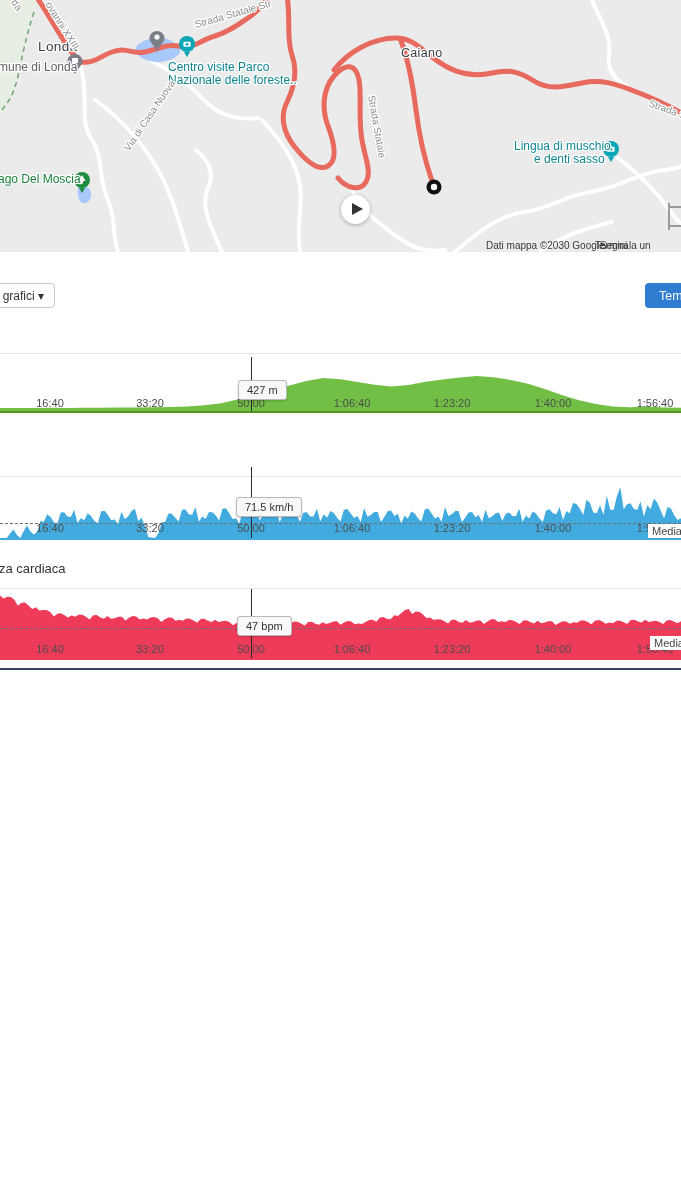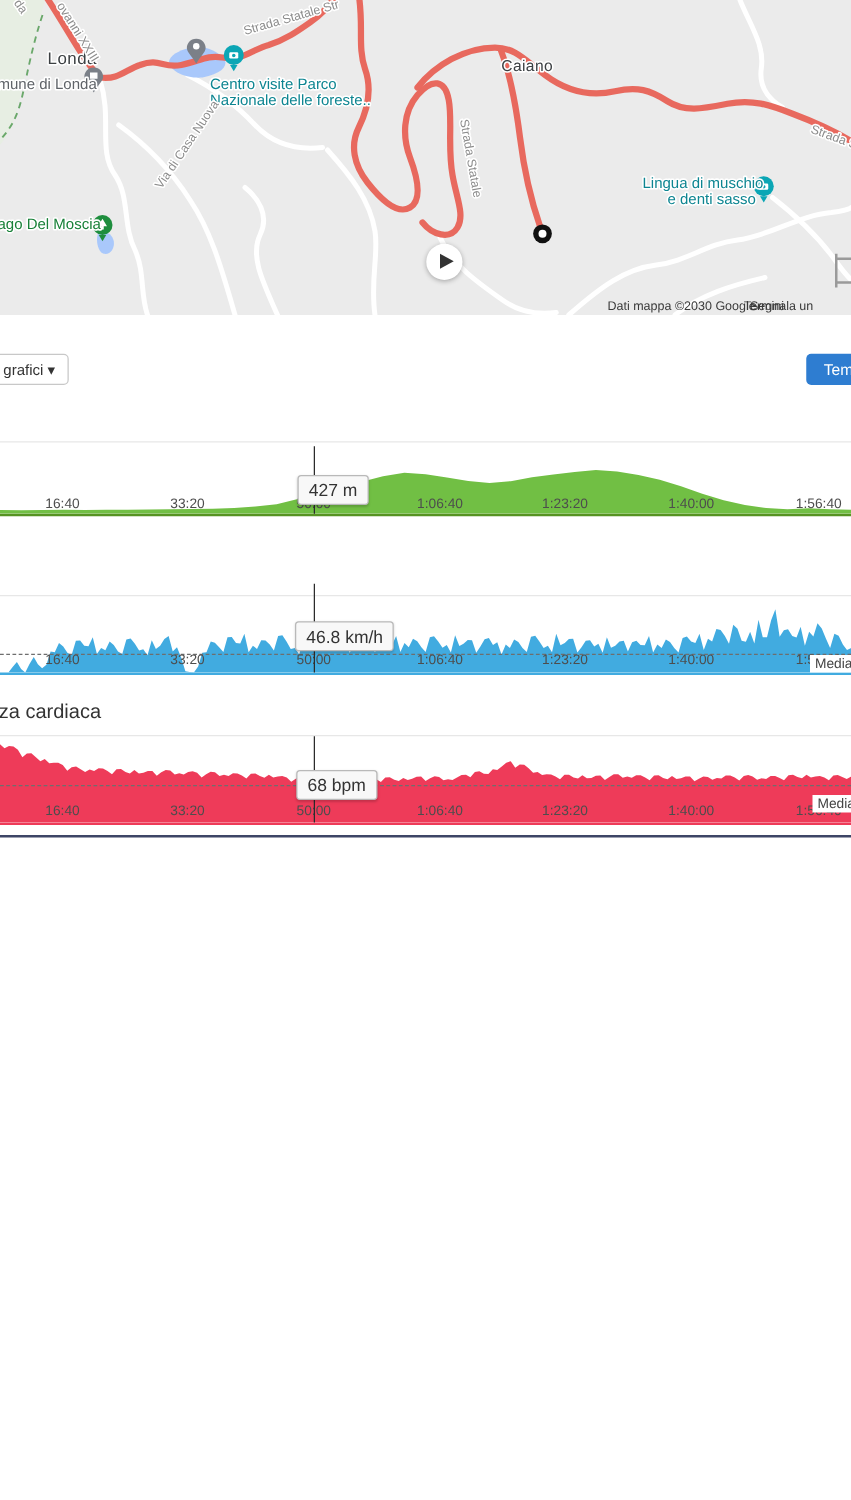--- a/index.html
+++ b/index.html
@@ -34,24 +34,24 @@
              border:none;border-radius:4px;color:#fff;font-size:12.5px;text-align:left;
              padding-left:14px;line-height:25px;cursor:pointer;box-sizing:border-box}
 
   
   .gridline{position:absolute;left:0;width:681px;height:1px;background:#e7e7e7}
   .axisline{position:absolute;left:0;width:681px}
   .avg-line{position:absolute;left:0;width:681px;height:0;border-top:1px dashed #6e6e6e}
   .cursor-line{position:absolute;width:1px;background:#2b2b2b}
   .x-tick{position:absolute;transform:translateX(-50%);font-size:11px;color:#4d4d4d;white-space:nowrap}
   .tooltip{position:absolute;background:#f8f8f8;border:1px solid #b9b9b9;border-radius:3px;
-           box-shadow:0 1px 2px rgba(0,0,0,.18);font-size:14px;color:#333;
+           box-shadow:0 1px 2px rgba(0,0,0,.18);font-size:11px;color:#333;
            padding:3px 8px;white-space:nowrap}
   .media-box{position:absolute;background:#fff;font-size:11px;color:#444;padding:1px 4px;white-space:nowrap}
-  #hr-title{position:absolute;left:-1px;top:561px;font-size:16px;color:#333}
+  #hr-title{position:absolute;left:-1px;top:561px;font-size:13px;color:#333}
   #divider{position:absolute;left:0;top:668px;width:681px;height:2px;background:#3d4566}
 </style>
 </head>
 <body>
 
 <div id="root">
 
   <div id="map">
     <svg id="map-svg" width="681" height="252" viewBox="0 0 681 252">
       <rect x="0" y="0" width="681" height="252" fill="#ebebeb"></rect>
@@ -186,21 +186,21 @@
       <div class="x-tick" style="left: 150px; top: 643px;">33:20</div>
       <div class="x-tick" style="left: 251px; top: 643px;">50:00</div>
       <div class="x-tick" style="left: 352px; top: 643px;">1:06:40</div>
       <div class="x-tick" style="left: 452px; top: 643px;">1:23:20</div>
       <div class="x-tick" style="left: 553px; top: 643px;">1:40:00</div>
       <div class="x-tick" style="left: 655px; top: 643px;">1:56:40</div>
       <div class="cursor-line" style="left: 251px; top: 589px; height: 69px;"></div>
     </div>
 
   <div class="tooltip" style="left:238px;top:380px"><span>427 m</span></div>
-  <div class="tooltip" style="left:236px;top:497px"><span>46.8 km/h</span></div>
-  <div class="tooltip" style="left:237px;top:616px"><span>68 bpm</span></div>
+  <div class="tooltip" style="left:236px;top:497px"><span>71.5 km/h</span></div>
+  <div class="tooltip" style="left:237px;top:616px"><span>47 bpm</span></div>
 
   <div class="media-box" style="left:648px;top:524px"><span>Media:</span></div>
   <div class="media-box" style="left:650px;top:636px"><span>Media:</span></div>
 
   <div id="hr-title">za cardiaca</div>
   <div id="divider"></div>
 </div>
 
 </body></html>

